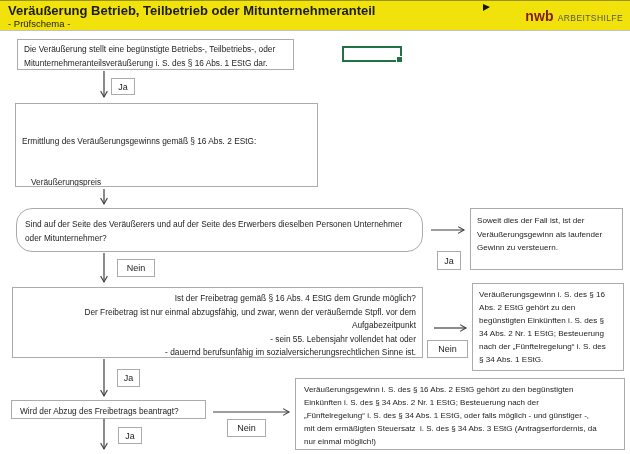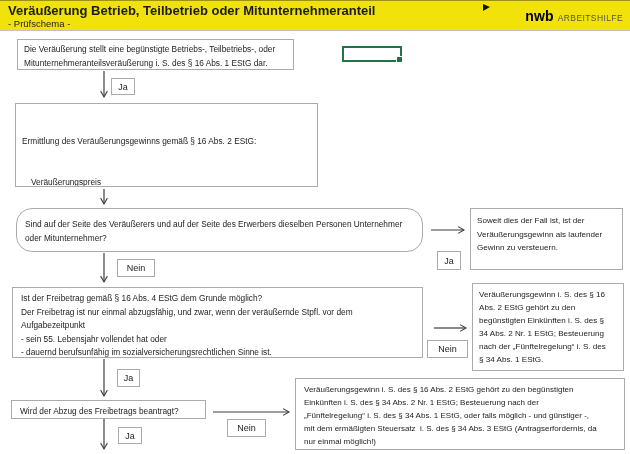--- a/index.html
+++ b/index.html
@@ -12,32 +12,32 @@
   #header{
     position:absolute;left:0;top:0;width:630px;height:31px;
     background:#F0E20A;border-top:1px solid #9a9413;border-bottom:1px solid #c2c2c2;
     box-sizing:border-box;
   }
   #hdr-title{position:absolute;left:8px;top:2px;font-size:13px;font-weight:bold;letter-spacing:0;white-space:nowrap;}
   #hdr-sub{position:absolute;left:8px;top:17px;font-size:9.5px;font-weight:normal;white-space:nowrap;}
   #brand{position:absolute;right:7px;top:7px;display:flex;align-items:baseline;gap:4px;}
   #brand-arrow{position:absolute;left:-9px;top:-4px;width:0;height:0;
     border-left:7px solid #141414;border-top:3px solid transparent;border-bottom:4px solid transparent;}
-  #brand-name{font-size:14px;font-weight:bold;color:#000000;letter-spacing:.2px;margin-left:33px;}
+  #brand-name{font-size:14px;font-weight:bold;color:#7f1d1d;letter-spacing:.2px;margin-left:33px;}
   #brand-suffix{font-size:8.5px;color:#55554A;letter-spacing:.4px;}
   
   .box{
     position:absolute;background:#ffffff;border:1px solid #ABABAB;
     box-sizing:border-box;font-size:8.3px;line-height:13.5px;
     white-space:pre;overflow:hidden;padding:3px 6px;
   }
   #box-start   {left:17px; top:39px;  width:277px; height:31px;}
   #box-calc    {left:15px; top:103px; width:303px; height:84px; padding-top:4px;}
   #box-persons {left:16px; top:208px; width:407px; height:44px; padding-top:9px; padding-left:8px;border-radius:16px;}
-  #box-allow   {left:12px; top:287px; width:411px; height:71px; padding-top:4px; padding-left:8px;}
+  #box-allow   {left:12px; top:287px; width:411px; height:71px; padding-top:4px; padding-left:8px;text-align:right;}
   #box-apply   {left:11px; top:400px; width:195px; height:19px; padding-top:4px; padding-left:8px;}
   #note-current{left:470px;top:208px; width:153px; height:62px; padding-top:5px; font-size:8.1px;}
   #note-fifth  {left:472px;top:283px; width:152px; height:88px; padding-top:4px; font-size:8.1px; line-height:13px;}
   #note-options{left:295px;top:378px; width:330px; height:72px; padding-top:4px; padding-left:8px; font-size:8px; line-height:13px;}
   .cline{white-space:pre;}
   .ind{padding-left:9px;}
   
   .lbl{
     position:absolute;background:#ffffff;border:1px solid #ABABAB;box-sizing:border-box;
     display:flex;align-items:center;justify-content:center;

